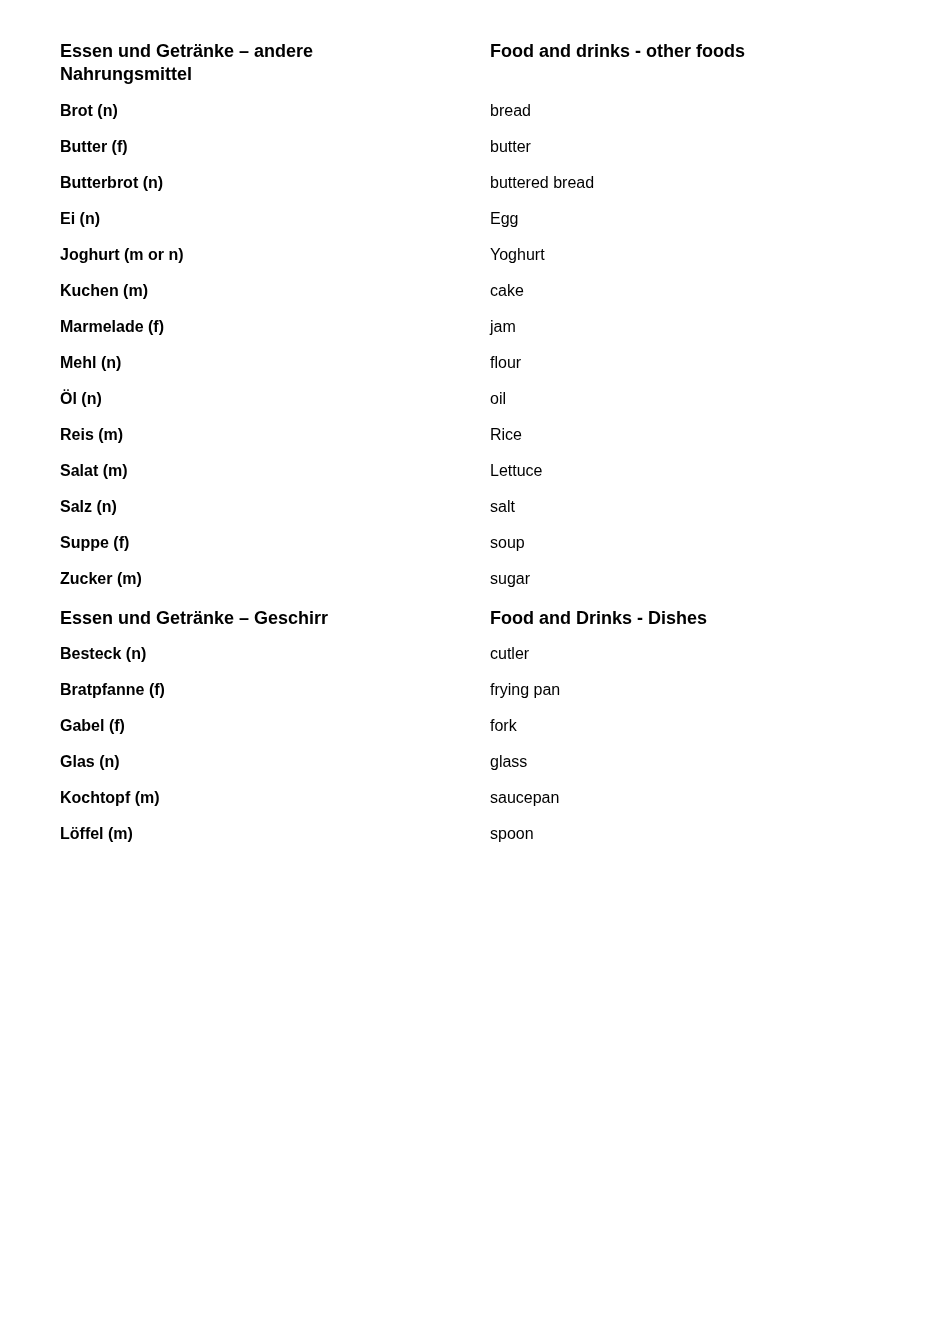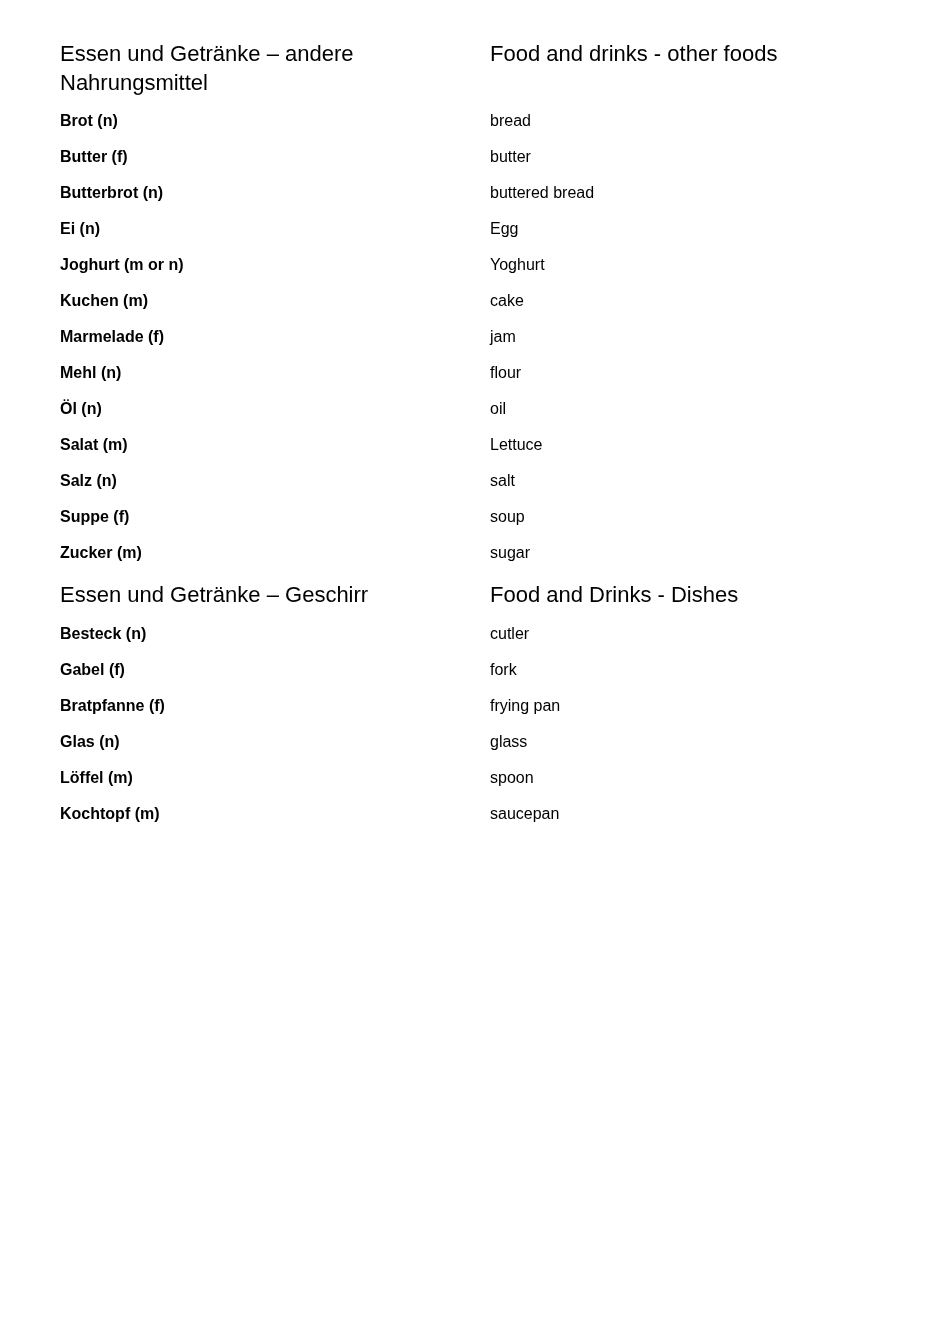--- a/index.html
+++ b/index.html
@@ -17,22 +17,22 @@
       min-height: 1320px;
       padding: 30px 40px;
     }
 
     .vocabulary-table {
       width: 100%;
       border-collapse: collapse;
     }
 
     .section-header td {
-      font-size: 22px;
-      font-weight: normal;
+      font-size: 18px;
+      font-weight: bold;
       padding: 10px 20px 6px 20px;
       vertical-align: top;
       line-height: 1.3;
     }
 
     .vocab-row td {
       padding: 6px 20px;
       font-size: 16px;
       vertical-align: top;
       line-height: 1.5;
@@ -86,20 +86,24 @@
       </tr>
       <tr class="vocab-row">
         <td class="col-german">Mehl (n)</td>
         <td class="col-english">flour</td>
       </tr>
       <tr class="vocab-row">
         <td class="col-german">Öl (n)</td>
         <td class="col-english">oil</td>
       </tr>
       <tr class="vocab-row">
+        <td class="col-german">Reis (m)</td>
+        <td class="col-english">Rice</td>
+      </tr>
+      <tr class="vocab-row">
         <td class="col-german">Salat (m)</td>
         <td class="col-english">Lettuce</td>
       </tr>
       <tr class="vocab-row">
         <td class="col-german">Salz (n)</td>
         <td class="col-english">salt</td>
       </tr>
       <tr class="vocab-row">
         <td class="col-german">Suppe (f)</td>
         <td class="col-english">soup</td>
@@ -110,33 +114,33 @@
       </tr>
       <tr class="section-header">
         <td class="col-german">Essen und Getränke – Geschirr</td>
         <td class="col-english">Food and Drinks - Dishes</td>
       </tr>
       <tr class="vocab-row">
         <td class="col-german">Besteck (n)</td>
         <td class="col-english">cutler</td>
       </tr>
       <tr class="vocab-row">
+        <td class="col-german">Bratpfanne (f)</td>
+        <td class="col-english">frying pan</td>
+      </tr>
+      <tr class="vocab-row">
         <td class="col-german">Gabel (f)</td>
         <td class="col-english">fork</td>
-      </tr>
-      <tr class="vocab-row">
-        <td class="col-german">Bratpfanne (f)</td>
-        <td class="col-english">frying pan</td>
       </tr>
       <tr class="vocab-row">
         <td class="col-german">Glas (n)</td>
         <td class="col-english">glass</td>
       </tr>
       <tr class="vocab-row">
+        <td class="col-german">Kochtopf (m)</td>
+        <td class="col-english">saucepan</td>
+      </tr>
+      <tr class="vocab-row">
         <td class="col-german">Löffel (m)</td>
         <td class="col-english">spoon</td>
-      </tr>
-      <tr class="vocab-row">
-        <td class="col-german">Kochtopf (m)</td>
-        <td class="col-english">saucepan</td>
       </tr>
     </tbody>
 </table>
 
 </body></html>

